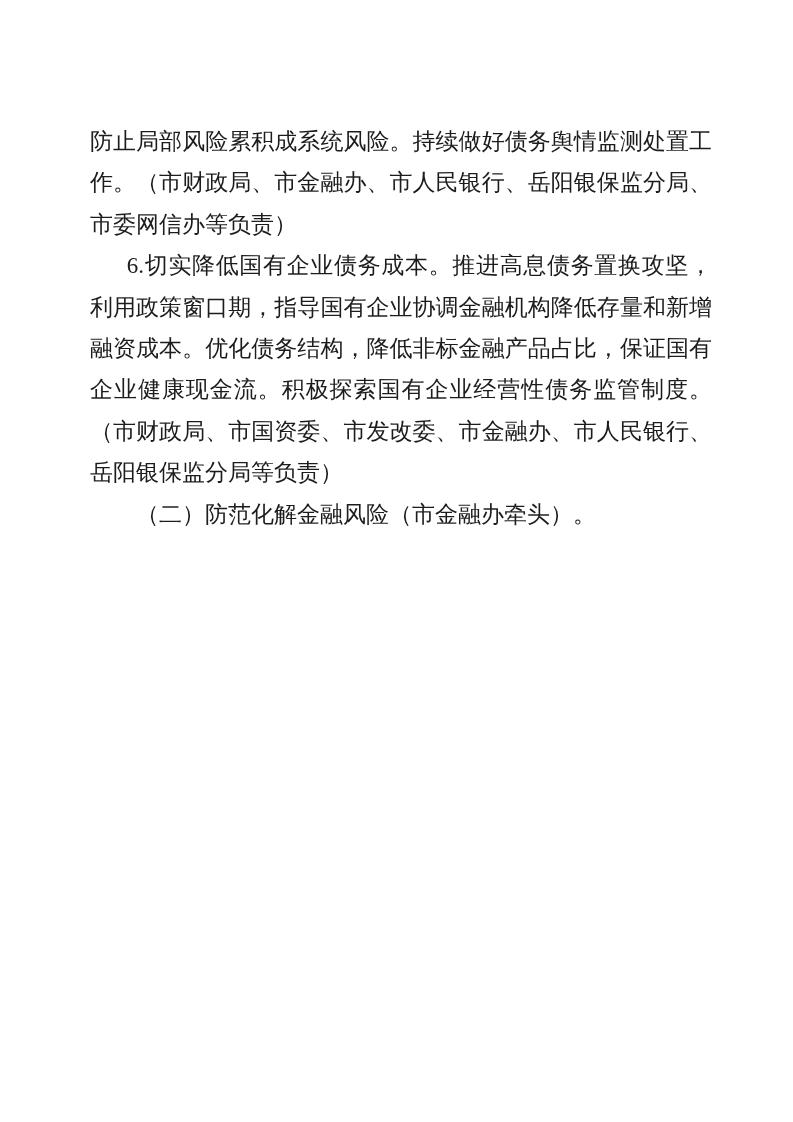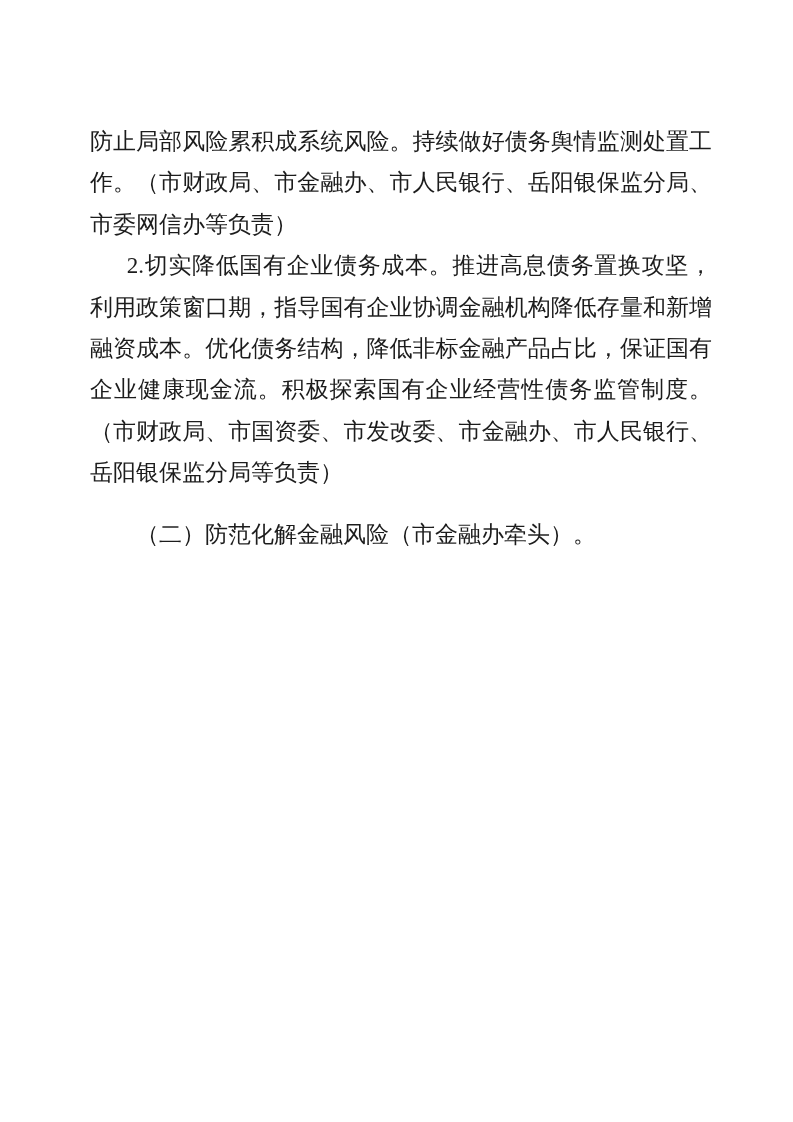--- a/index.html
+++ b/index.html
@@ -32,35 +32,34 @@
   }
   .indent-num {
     text-indent: 1.6em;
   }
   .indent {
     text-indent: 2em;
   }
   .heading-kai {
     
     font-family: "Liberation Serif", "DejaVu Serif", serif;
-    margin-top: 20px;
   }
   .page-number {
     position: absolute;
     top: 1031px;
     right: 96px;
     font-family: "Liberation Serif", "DejaVu Serif", serif;
     font-size: 19px;
     letter-spacing: 2px;
     color: #1d4ed8;
   }
 </style>
 </head>
 <body>
 
 <div class="page">
   <div class="content">
     <p class="para">防止局部风险累积成系统风险。持续做好债务舆情监测处置工作。（市财政局、市金融办、市人民银行、岳阳银保监分局、市委网信办等负责）</p>
-    <p class="para indent-num">2.切实降低国有企业债务成本。推进高息债务置换攻坚，利用政策窗口期，指导国有企业协调金融机构降低存量和新增融资成本。优化债务结构，降低非标金融产品占比，保证国有企业健康现金流。积极探索国有企业经营性债务监管制度。（市财政局、市国资委、市发改委、市金融办、市人民银行、岳阳银保监分局等负责）</p>
+    <p class="para indent-num">6.切实降低国有企业债务成本。推进高息债务置换攻坚，利用政策窗口期，指导国有企业协调金融机构降低存量和新增融资成本。优化债务结构，降低非标金融产品占比，保证国有企业健康现金流。积极探索国有企业经营性债务监管制度。（市财政局、市国资委、市发改委、市金融办、市人民银行、岳阳银保监分局等负责）</p>
     <p class="para indent heading-kai">（二）防范化解金融风险（市金融办牵头）。</p>
   </div>
   <div class="page-number">— 51 —</div>
 </div>
 
 </body></html>

